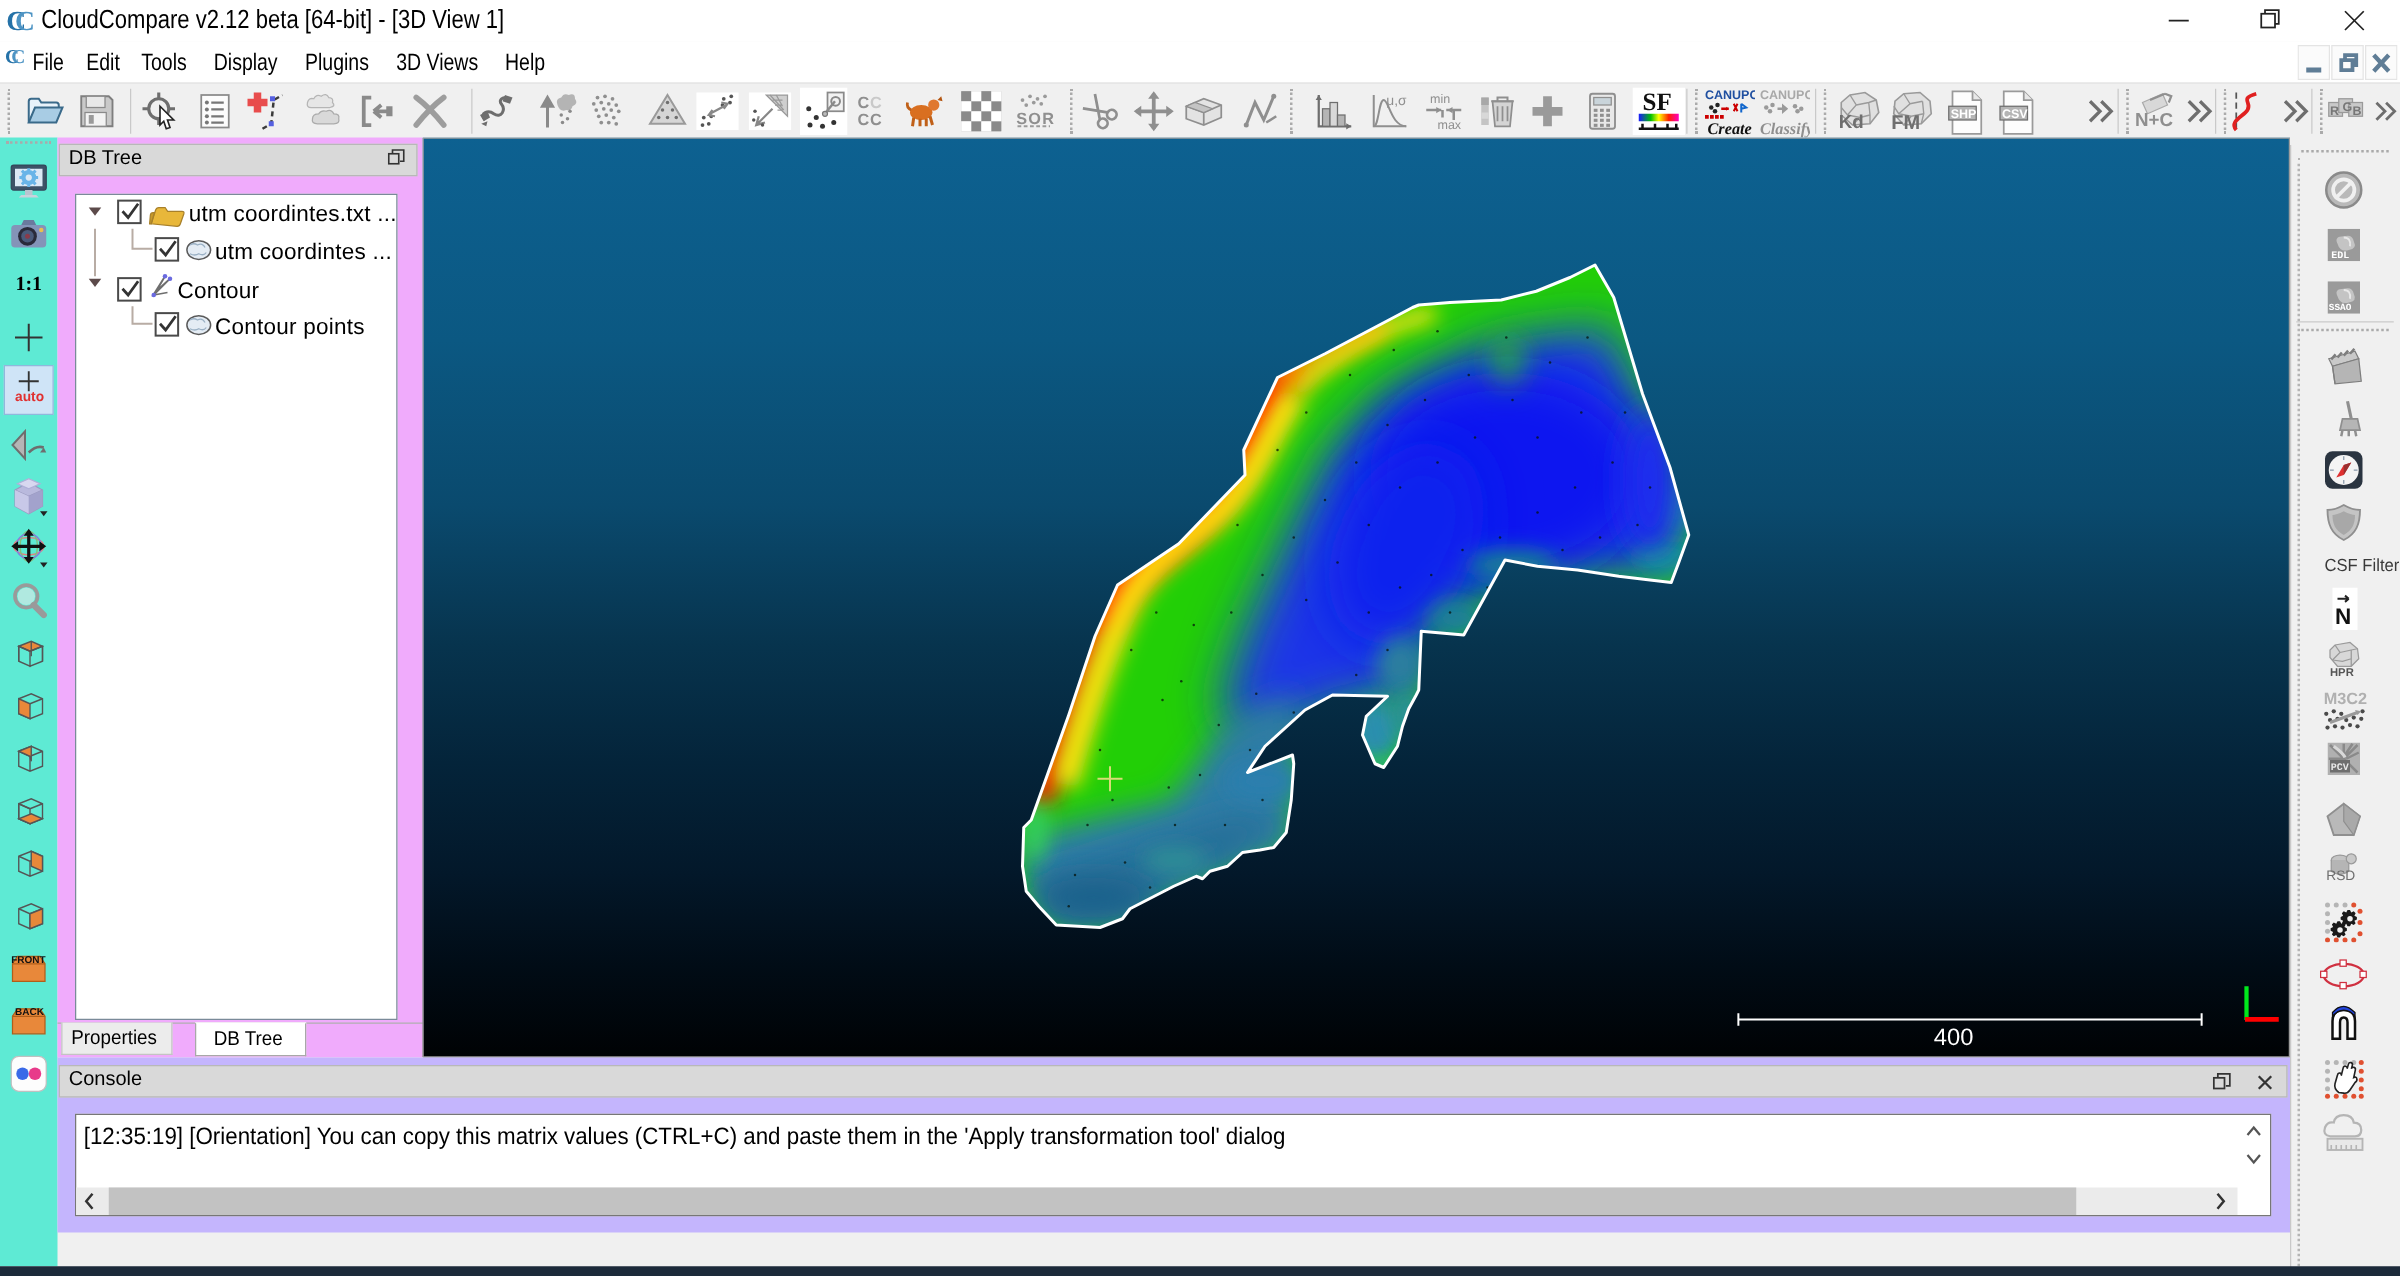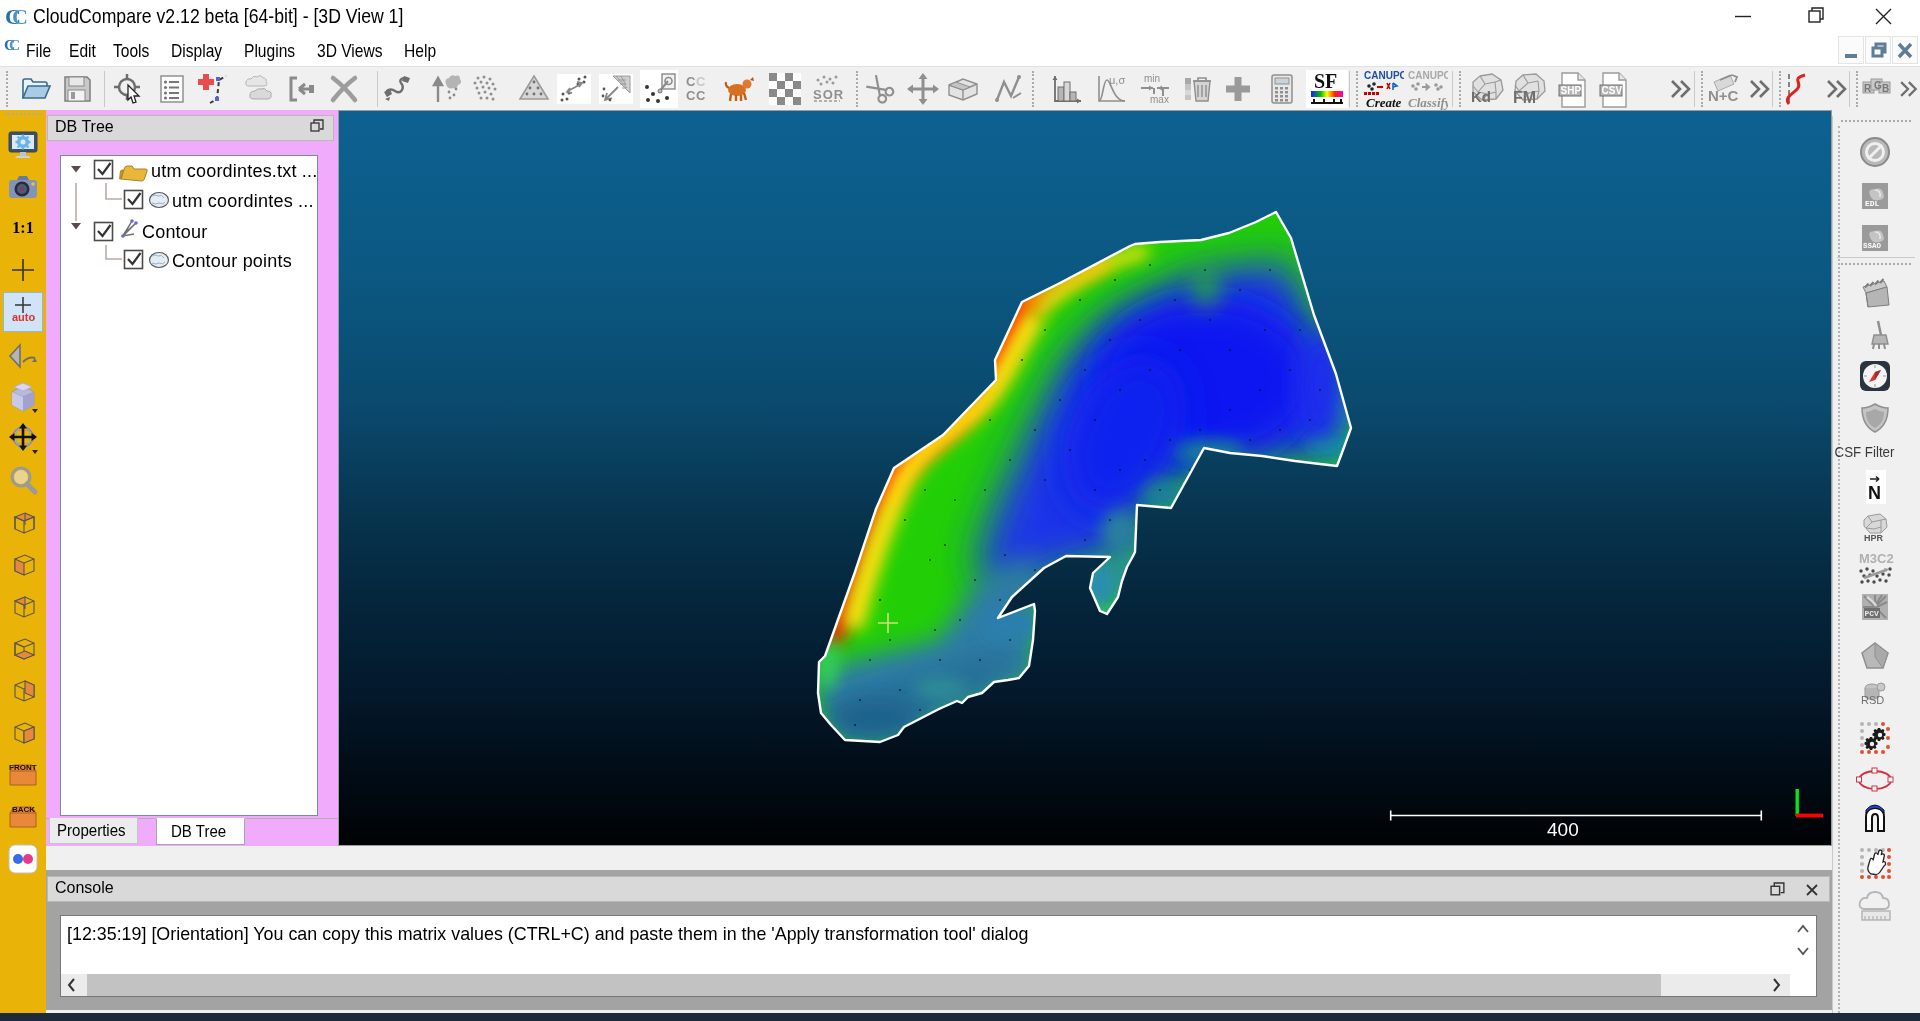--- a/index.html
+++ b/index.html
@@ -402,21 +402,21 @@
       </g>
       <text x="4" y="20" font-family="'Liberation Sans',sans-serif" font-size="10" font-weight="bold" fill="#777">R</text>
       <text x="14" y="17" font-family="'Liberation Sans',sans-serif" font-size="10" font-weight="bold" fill="#777">G</text>
       <text x="22" y="20" font-family="'Liberation Sans',sans-serif" font-size="10" font-weight="bold" fill="#777">B</text>
     </svg>
 <svg class="a" style="left:1896px;top:10px" width="24" height="24" viewBox="0 0 28 24">
       <path d="M6 4 l8 8 -8 8 M15 4 l8 8 -8 8" stroke="#6e6e6e" stroke-width="2.6" fill="none"></path>
     </svg>
 </div>
 
-<div class="a" style="left:0;top:110px;width:46px;height:903px;background:#eab308">
+<div class="a" style="left:0;top:110px;width:46px;height:903px;background:#5eead4">
 <div class="a" style="left:5px;top:3px;width:36px;border-top:2px dotted #aaa"></div>
 <svg class="a" style="left:6px;top:18px" width="34" height="34" viewBox="0 0 34 34">
       <rect x="3" y="4" width="28" height="20" rx="2" fill="#3d5166" stroke="#33465a"></rect>
       <rect x="6" y="7" width="22" height="14" fill="#dce9f5"></rect>
       <circle cx="17" cy="14" r="6" fill="#69b4e8"></circle>
       <circle cx="17" cy="14" r="2.5" fill="#dce9f5"></circle>
       <g stroke="#69b4e8" stroke-width="2.4">
         <path d="M17 6.5 v3 M17 18.5 v3 M9.5 14 h3 M21.5 14 h3 M11.5 8.5 l2 2 M20.5 17.5 l2 2 M22.5 8.5 l-2 2 M13.5 17.5 l-2 2"></path>
       </g>
       <rect x="14" y="24" width="6" height="4" fill="#b8c4d0"></rect>
@@ -726,21 +726,21 @@
       <path d="M11 23 L17 13 L23 11 L17 21 Z" fill="#e03030"></path>
       <path d="M17 13 L23 11 L17 21" fill="#9a3030"></path>
       <g stroke="#8899aa" stroke-width="1">
         <path d="M17 6 v3 M17 25 v3 M6 17 h3 M25 17 h3"></path>
       </g>
     </svg>
 <svg class="a" style="left:25px;top:285px" width="34" height="34" viewBox="0 0 34 34">
       <path d="M17 3 C22 6 27 7 30 7 C30 18 27 26 17 31 C7 26 4 18 4 7 C7 7 12 6 17 3 Z" fill="#c4c4c4" stroke="#8f8f8f" stroke-width="1.5"></path>
       <path d="M17 8 C21 10 24 11 26 11 C26 18 24 23 17 27 C10 23 8 18 8 11 C10 11 13 10 17 8 Z" fill="#a8a8a8"></path>
     </svg>
-<div class="a" style="left:0;top:328px;width:88px;text-align:left;font-size:14px;color:#3a3a3a"><span class="cx" style="transform:scaleX(.95);transform-origin:50% 50%">CSF Filter</span></div>
+<div class="a" style="left:0;top:328px;width:88px;text-align:right;font-size:14px;color:#3a3a3a"><span class="cx" style="transform:scaleX(.95);transform-origin:50% 50%">CSF Filter</span></div>
 <svg class="a" style="left:25px;top:354px" width="34" height="34" viewBox="0 0 34 34">
       <rect x="8" y="0" width="20" height="34" fill="#fff"></rect>
       <path d="M12 9 h9 M21 9 l-3 -2.5 M21 9 l-3 2.5" stroke="#222" stroke-width="1.6" fill="none"></path>
       <text x="10" y="29" font-family="'Liberation Sans',sans-serif" font-size="18" font-weight="bold" fill="#111">N</text>
     </svg>
 <svg class="a" style="left:25px;top:394px" width="34" height="34" viewBox="0 0 34 34">
       <path d="M10 6 L22 4 L28 9 L29 17 L23 23 L12 23 L6 16 L6 10 Z" fill="#d8d8d8" stroke="#9a9a9a"></path>
       <path d="M10 6 L14 12 L8 18 M14 12 L23 10 L28 9 M23 10 L23 17 L23 23 M8 18 L16 19 L23 17" fill="none" stroke="#9a9a9a"></path>
       <text x="6" y="31" font-family="'Liberation Sans',sans-serif" font-size="9" font-weight="bold" fill="#555">HPR</text>
     </svg>
@@ -847,21 +847,21 @@
       </g>
       <path d="M13 28 q-4 -3 -3 -7 l2 -7 q0.5 -2 2 -1.5 q1.5 0.5 1 2 l1.5 -6 q0.5 -2 2 -1.5 q1.5 0.5 1.2 2 l1 -3.5 q0.5 -1.8 2 -1.4 q1.6 0.4 1.2 2 l-0.8 3 q0.4 -1.6 2 -1.2 q1.6 0.4 1.2 2 L25 16 q2 -1 2.5 1 q0.5 1.8 -1.5 3 l-4 6 q-2 3 -5 2.5 z" fill="#fff" stroke="#222" stroke-width="1.3"></path>
     </svg>
 <svg class="a" style="left:23px;top:771px" width="38" height="38" viewBox="0 0 38 38">
       <path d="M8 22 q-6 -1 -4 -7 q2 -5 7 -4 q1 -6 8 -6 q7 0 8 6 q6 0 6 6 q0 5 -5 5 z" fill="none" stroke="#b5b5b5" stroke-width="1.8"></path>
       <rect x="6" y="24" width="28" height="9" fill="#e8e8e8" stroke="#b5b5b5" stroke-width="1.5"></rect>
       <path d="M9 33 v-4 M13 33 v-4 M17 33 v-4 M21 33 v-4 M25 33 v-4 M29 33 v-4" stroke="#b5b5b5" stroke-width="1.3"></path>
     </svg>
 </div>
 
-<div class="a" style="left:46px;top:870px;width:1786px;height:140px;background:#a3a3a3">
+<div class="a" style="left:46px;top:846px;width:1786px;height:140px;background:#c4b5fd">
 <div class="a" style="left:1px;top:6px;width:1783px;height:26px;background:#d9d9d9;border:1px solid #b8b8b8"></div>
 <div class="a" style="left:9px;top:9px;font-size:16px">Console</div>
 <svg class="a" style="left:1724px;top:12px" width="16" height="16" viewBox="0 0 15 15">
       <rect x="1" y="4" width="8" height="8" fill="#d9d9d9" stroke="#333" stroke-width="1.3"></rect>
       <path d="M4 4 v-3 h9 v9 h-3" fill="none" stroke="#333" stroke-width="1.3"></path>
     </svg>
 <svg class="a" style="left:1758px;top:12px" width="16" height="16" viewBox="0 0 16 16">
       <path d="M3 3 L13 13 M13 3 L3 13" stroke="#333" stroke-width="1.8"></path>
     </svg>
 <div class="a" style="left:14px;top:45px;width:1757px;height:82px;background:#fff;border:1px solid #777"></div>

